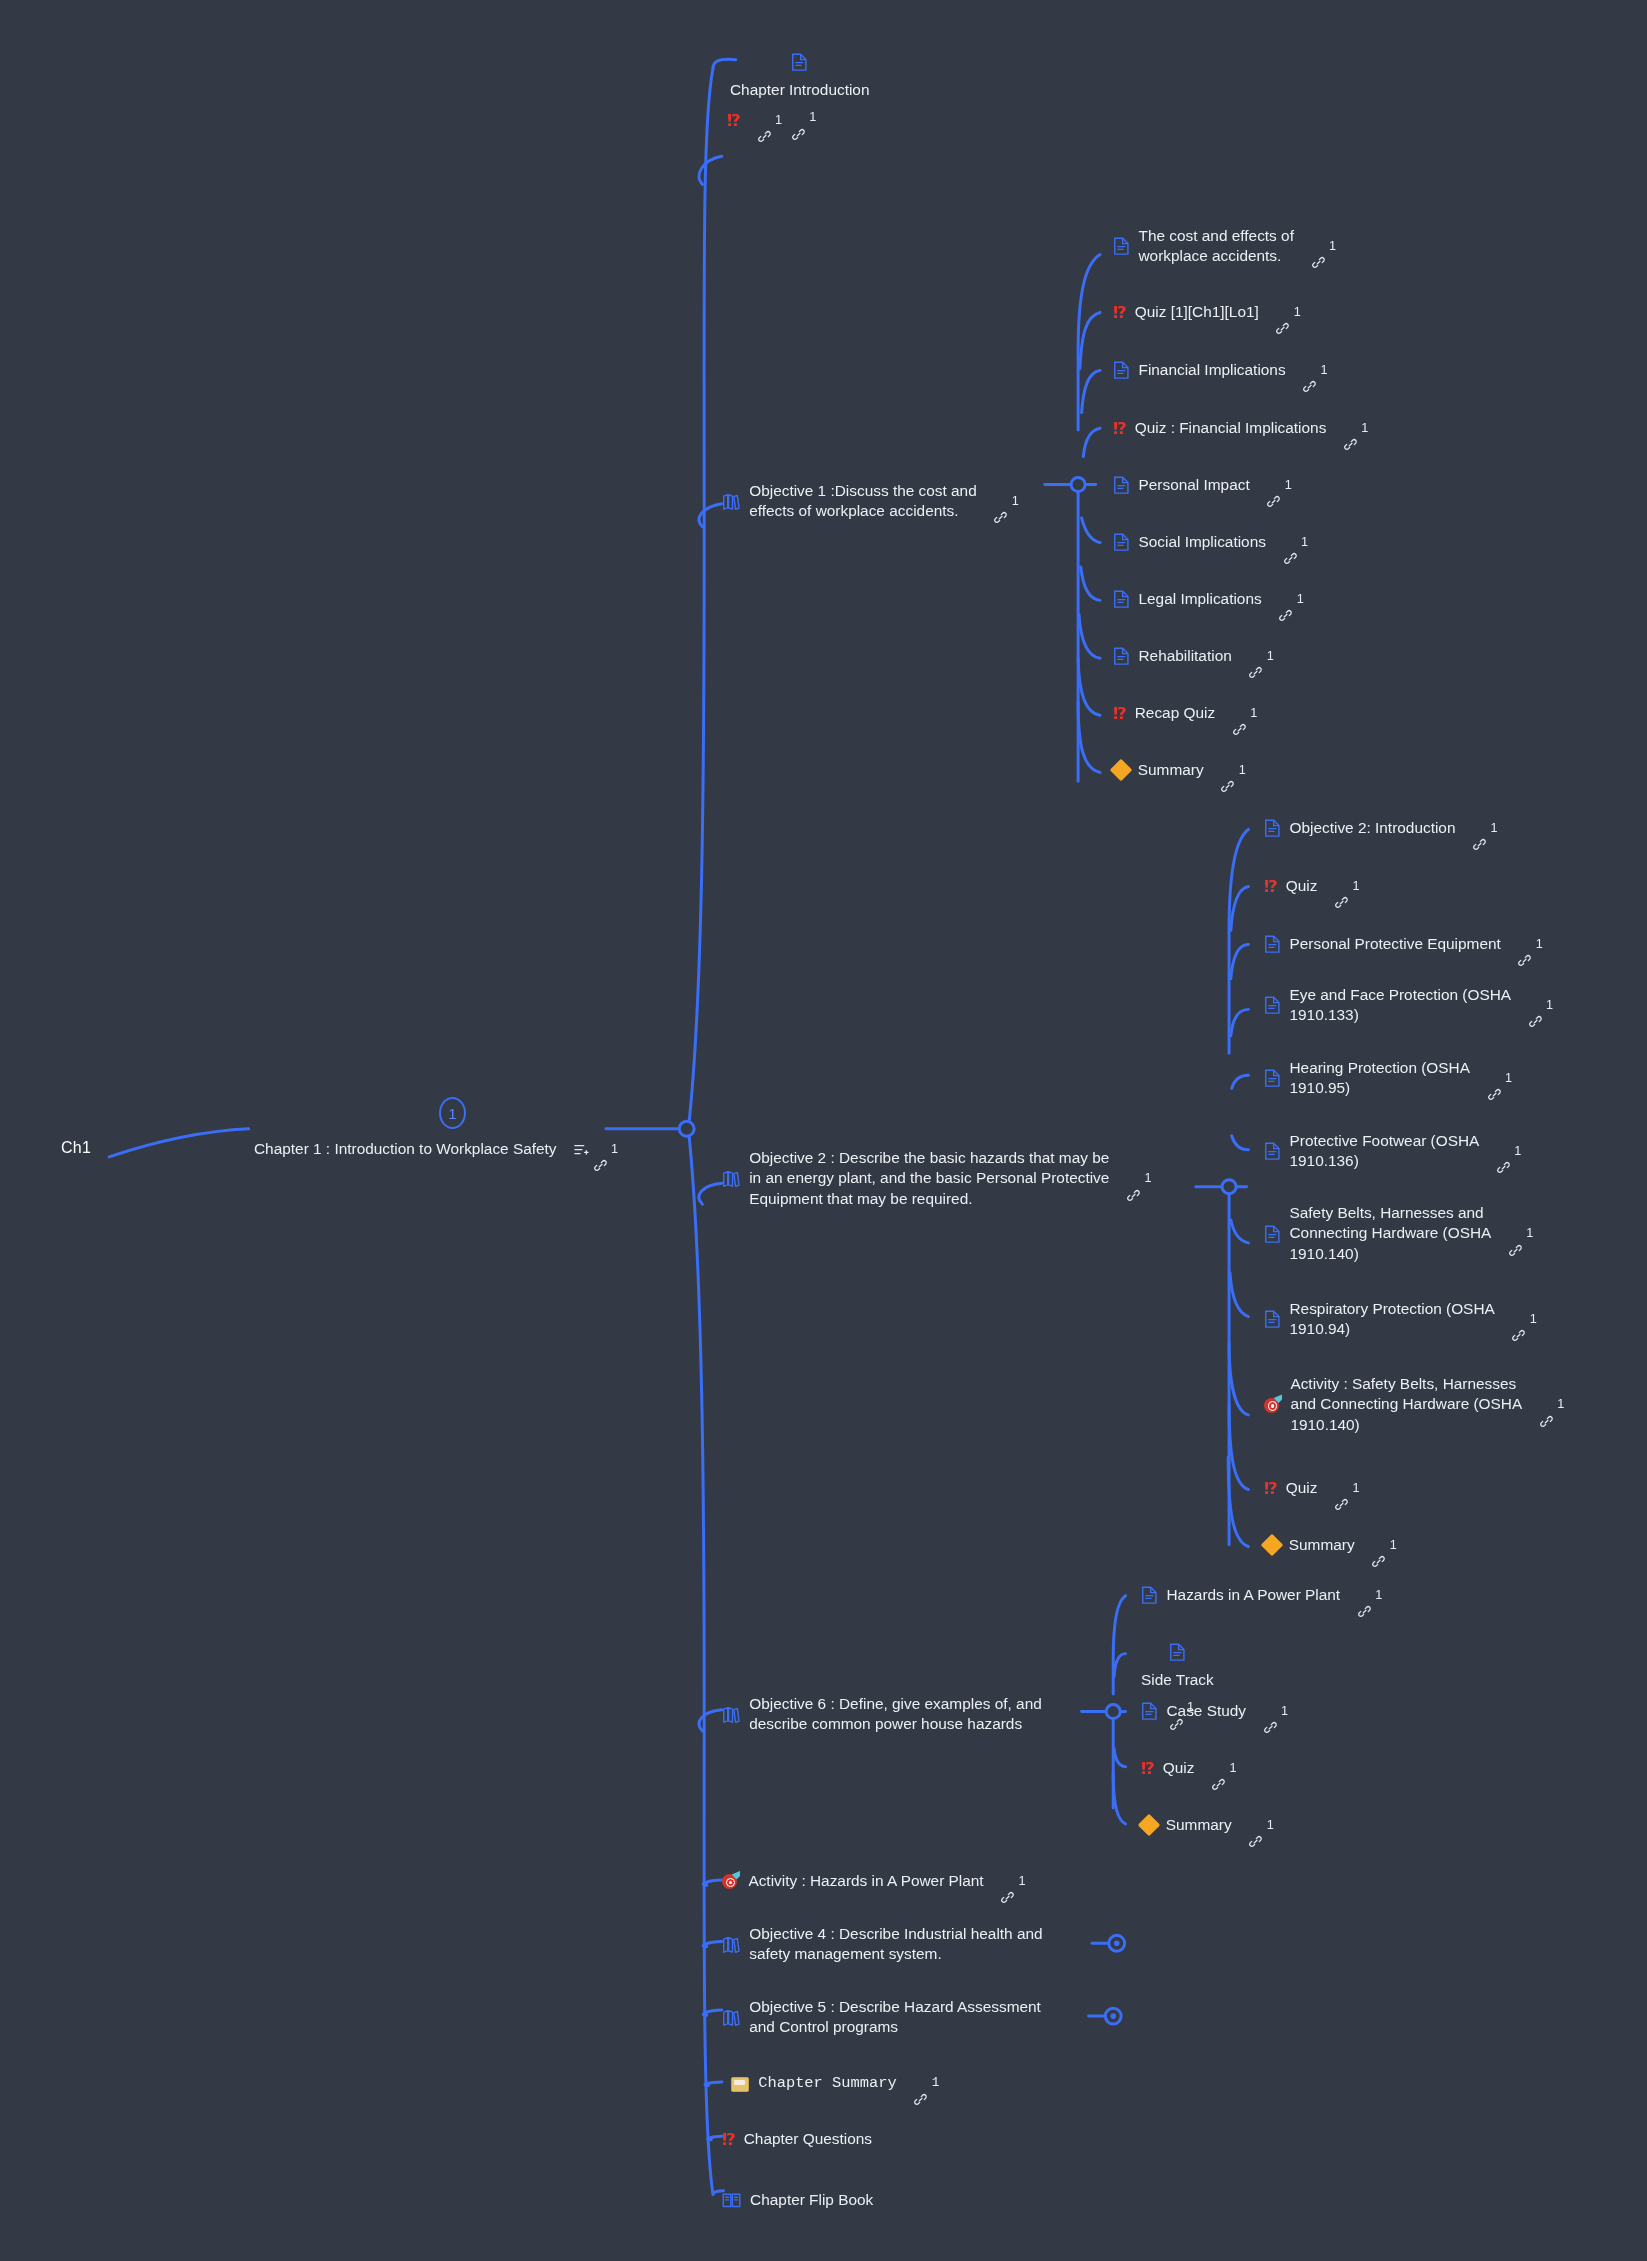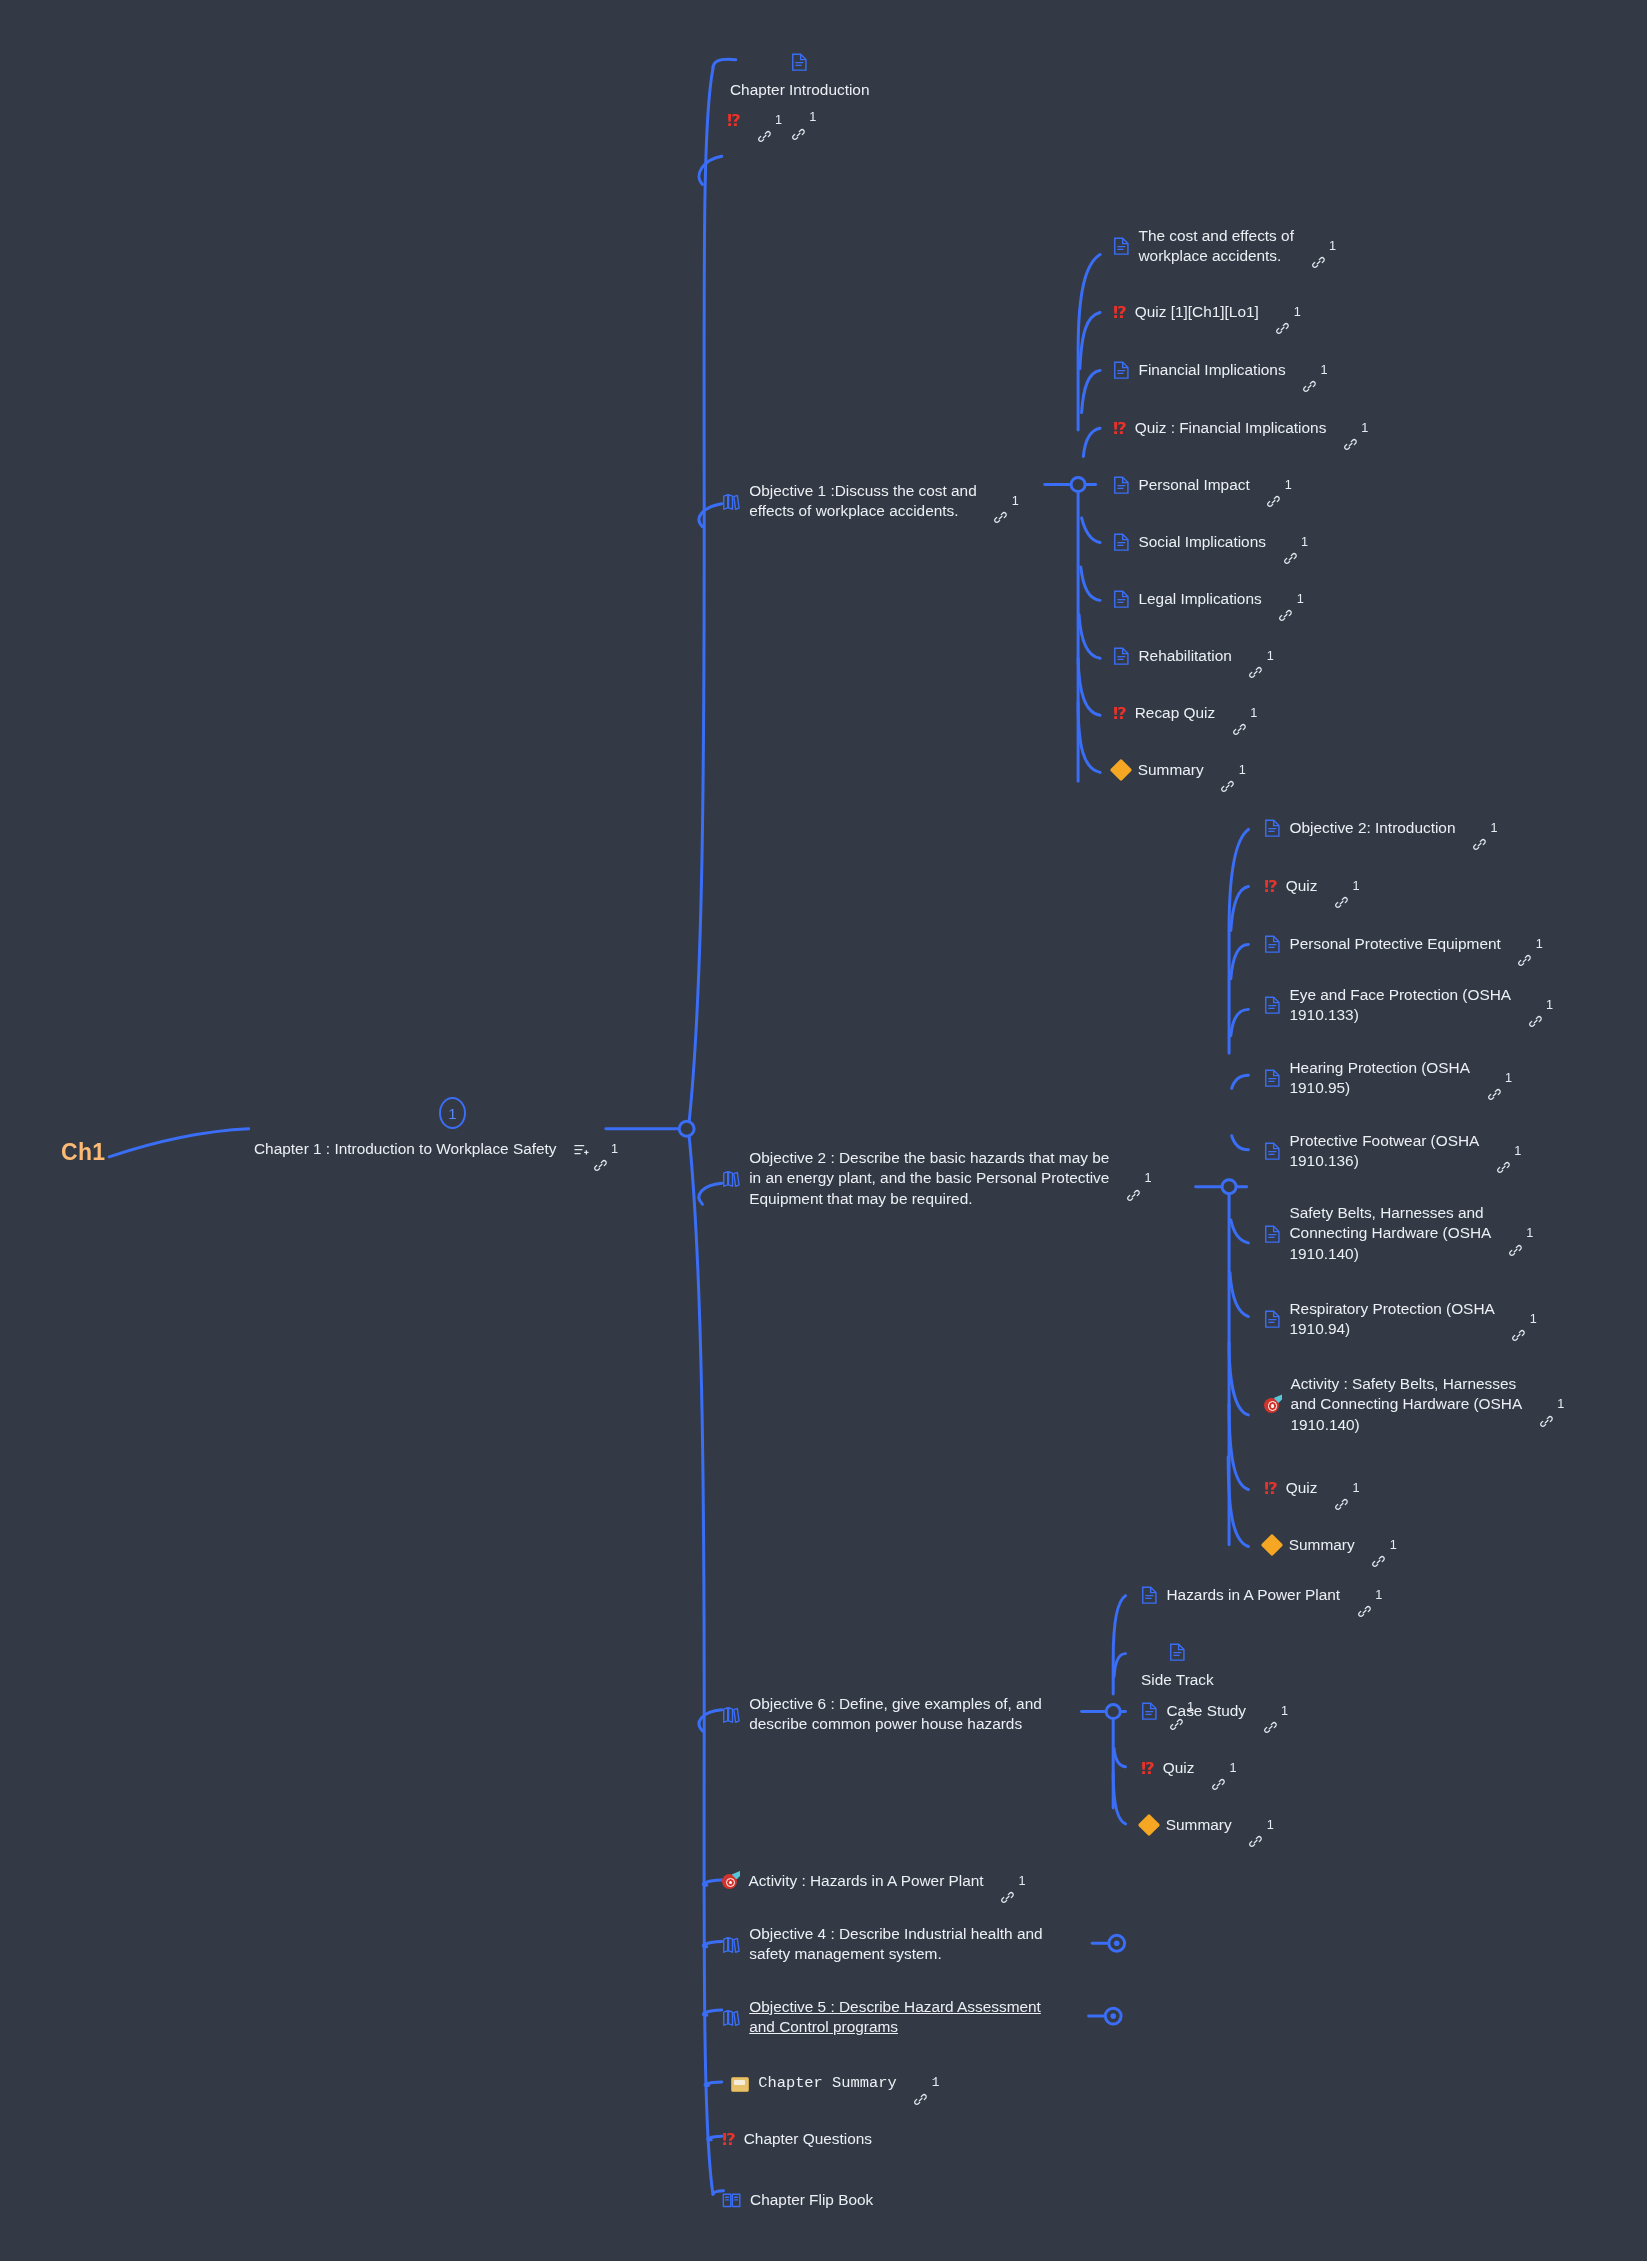--- a/index.html
+++ b/index.html
@@ -41,23 +41,23 @@
     color: #dfe3ea;
     font-size: 12.3px;
     margin-left: 8.8px;
     flex: none;
   }
   .meta .cnt { font-size: 12.7px; color:#e8ebf0; }
 
   
   .root-label {
     position: absolute;
-    font-size: 23px;
-    font-weight: bold;
-    color: #fdba74;
+    font-size: 16px;
+    font-weight: normal;
+    color: #ffffff;
     letter-spacing: 0.3px;
     z-index: 5;
   }
   .root-badge {
     position: absolute;
     width: 27px; height: 32px;
     border: 2.3px solid #3b6ef6;
     border-radius: 50%;
     color: #5a86f8;
     font-size: 15px;
@@ -836,21 +836,21 @@
           <g fill="none" stroke="#3b6ef6" stroke-width="1.6" stroke-linejoin="round">
         <path d="M2 3.5 6.5 2v15L2 18.5z"></path>
             <path d="M7.5 2 12 3.5v15L7.5 17z"></path>
         <path d="M13.5 4.2 17.5 2.8l2 14.4-4 1.4z"></path>
           </g>
         </svg></span>
     <span class="label">Objective 4 : Describe Industrial health and
 safety management system.</span>
   </div>
 
-  <div class="node" style="left:722px; top:1997px;text-decoration:underline;">
+  <div class="node" style="left:722px; top:1997px;">
     <span class="ico ico-book">
       <svg viewBox="0 0 21 20">
           <g fill="none" stroke="#3b6ef6" stroke-width="1.6" stroke-linejoin="round">
         <path d="M2 3.5 6.5 2v15L2 18.5z"></path>
             <path d="M7.5 2 12 3.5v15L7.5 17z"></path>
         <path d="M13.5 4.2 17.5 2.8l2 14.4-4 1.4z"></path>
           </g>
         </svg></span>
     <span class="label">Objective 5 : Describe Hazard Assessment
 and Control programs</span>

